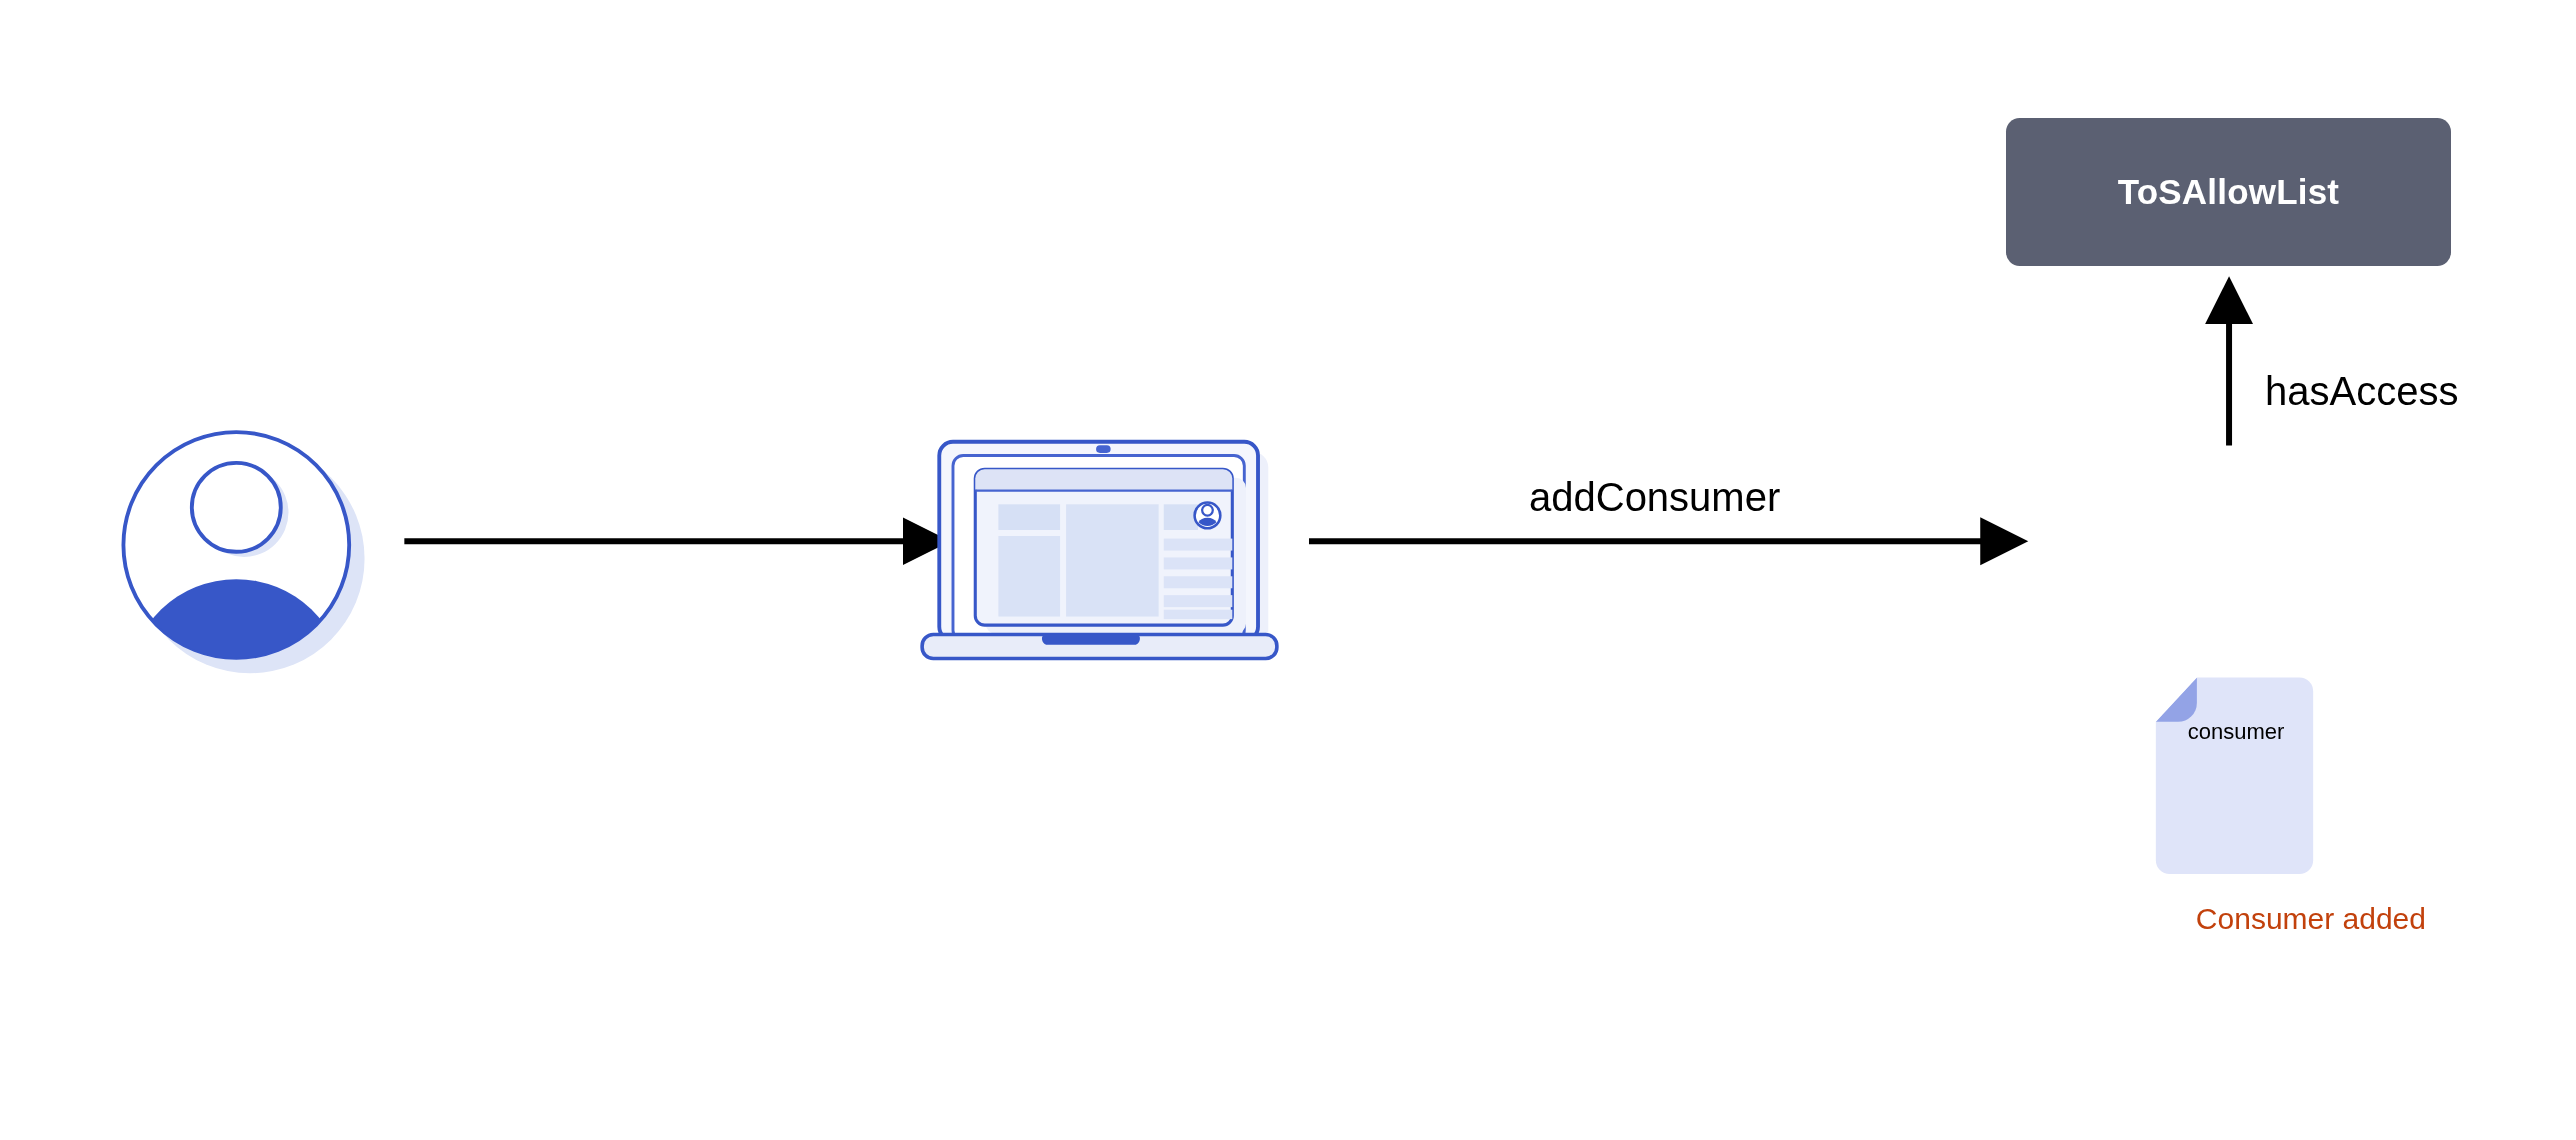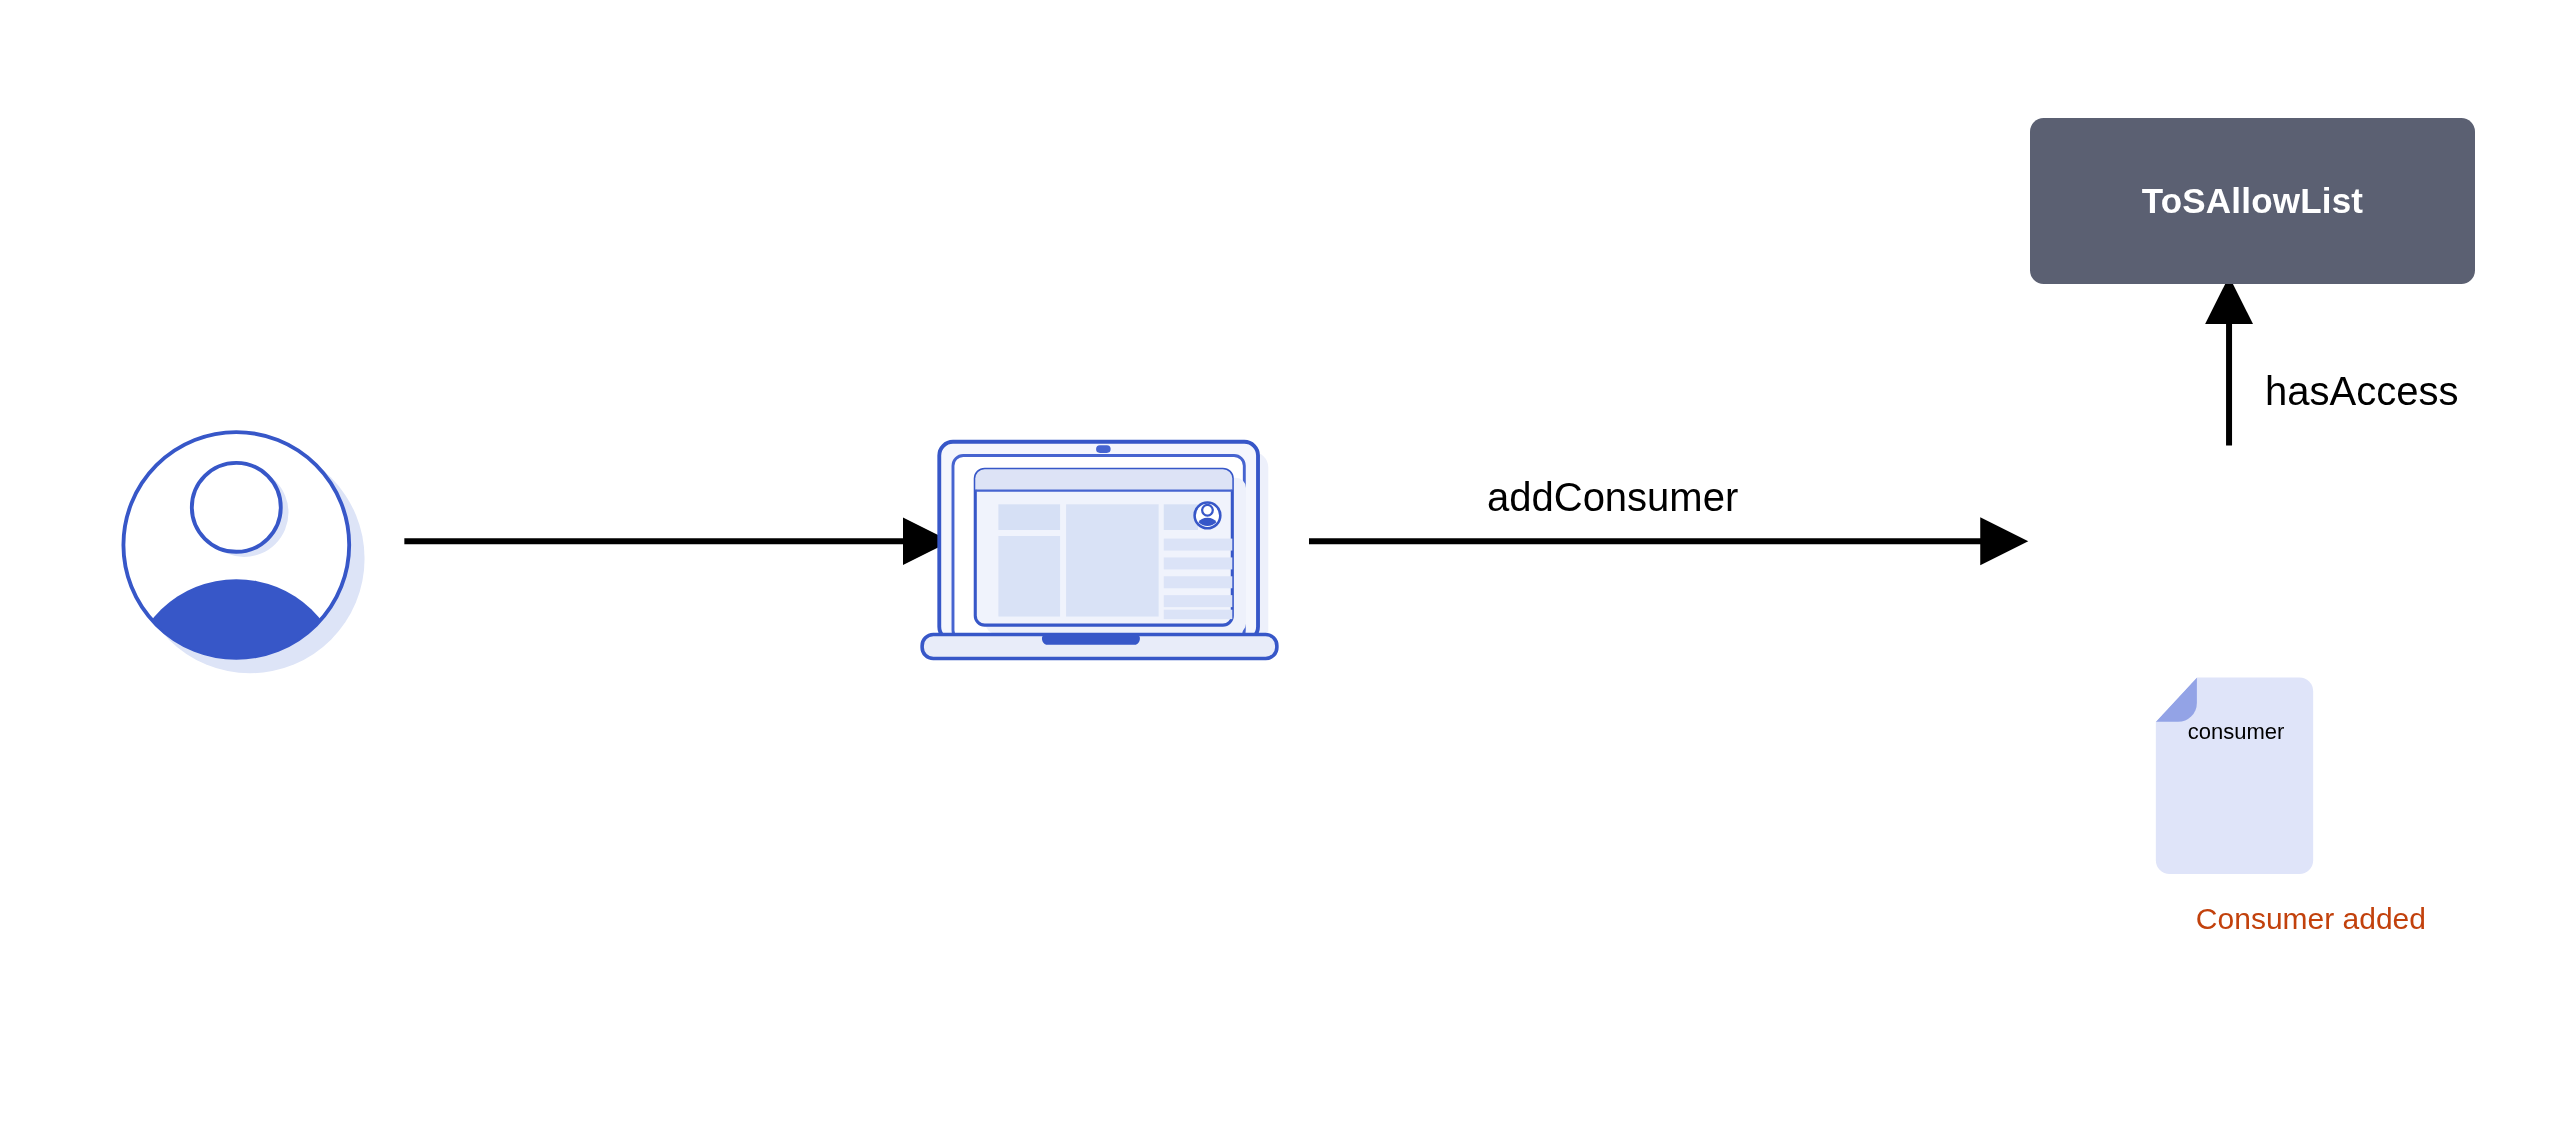--- a/index.html
+++ b/index.html
@@ -33,21 +33,21 @@
   }
   .box-label {
     color: #ffffff;
     font-size: 35px;
     font-weight: 700;
     letter-spacing: 0.2px;
     white-space: nowrap;
     font-family: "Liberation Sans", "DejaVu Sans", sans-serif;
   }
 
-  #tos-allowlist-box { left: 2006px; top: 118px;  width: 445px; height: 166px; margin-left: 24px; }
+  #tos-allowlist-box { left: 2006px; top: 118px;  width: 445px; height: 148px; }
   #functions-router-box { left: 2006px; top: 445px; width: 445px; height: 178px; }
 
   
   .caption {
     position: absolute;
     color: #0d1426;
     font-size: 33px;
     font-weight: 700;
     text-align: center;
     white-space: nowrap;
@@ -58,21 +58,21 @@
 
   
   .edge-label {
     position: absolute;
     color: #000000;
     font-size: 40px;
     font-weight: 400;
     white-space: nowrap;
     font-family: "Liberation Sans", "DejaVu Sans", sans-serif;
   }
-  #label-add-consumer { left: 1487px; top: 475px; }
+  #label-add-consumer { left: 1529px; top: 475px; }
   #label-has-access   { left: 2265px; top: 369px; }
 
   .doc-caption {
     position: absolute;
     color: #c2410c;
     font-size: 30px;
     font-weight: 400;
     text-align: right;
     white-space: nowrap;
     font-family: "Liberation Sans", "DejaVu Sans", sans-serif;

